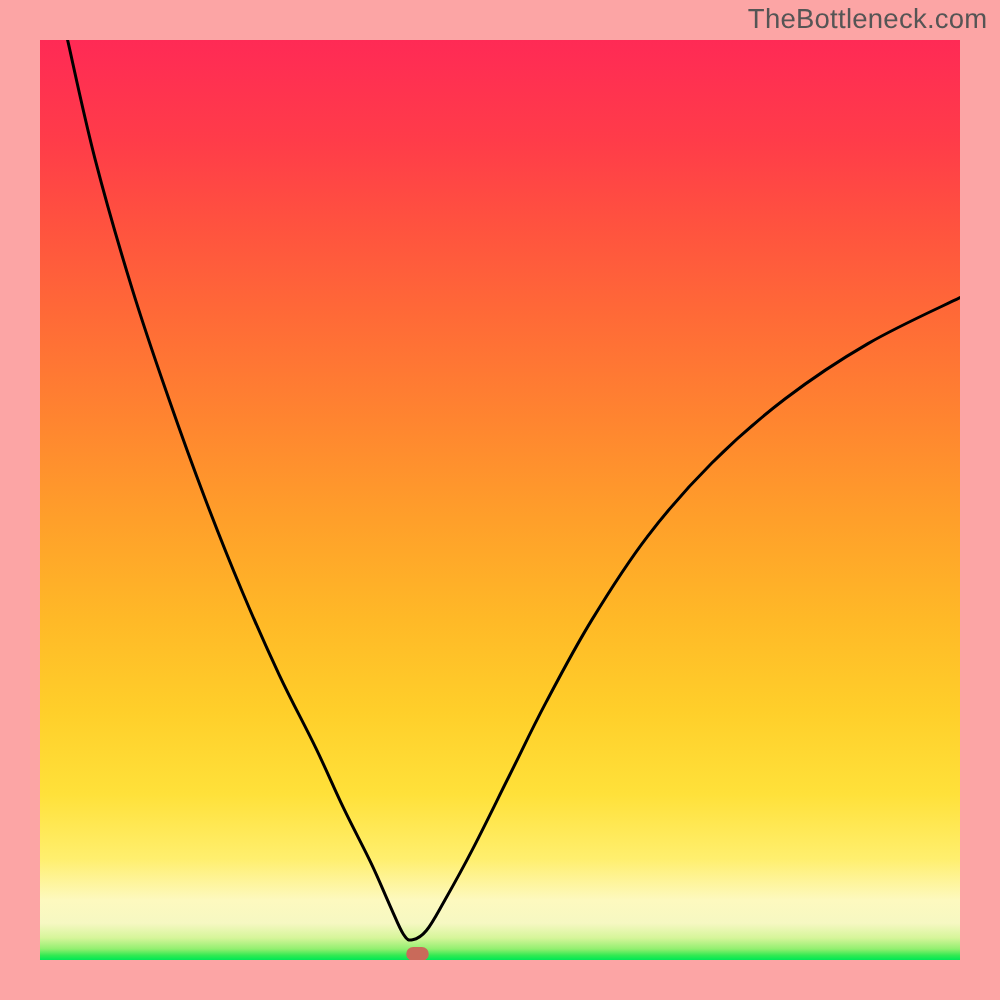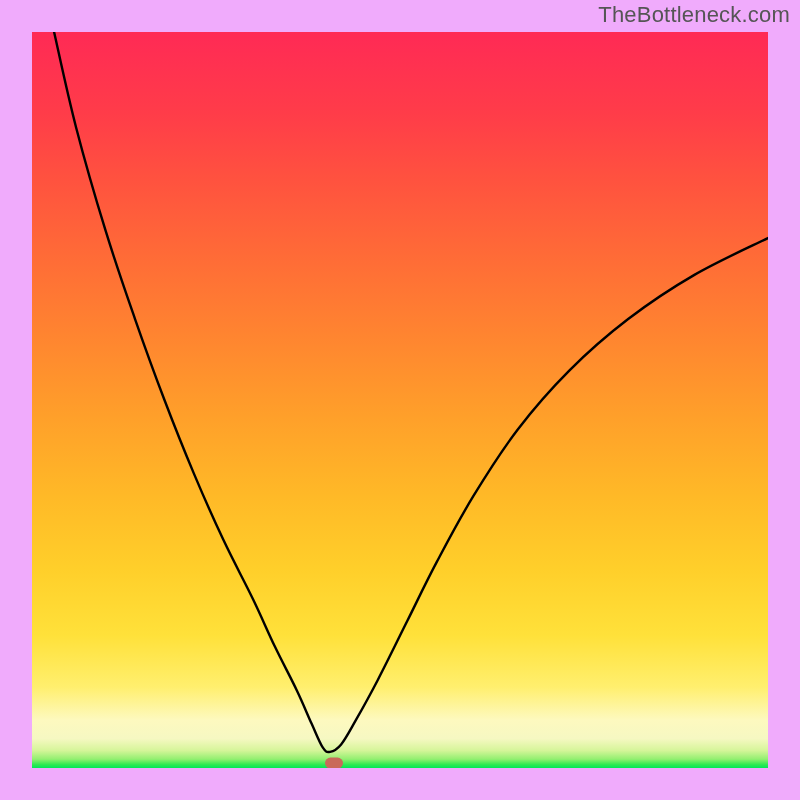--- a/index.html
+++ b/index.html
@@ -8,21 +8,21 @@
     width: 800px;
     height: 800px;
     background: #000;
     overflow: hidden;
     font-family: Arial, Helvetica, sans-serif;
   }
   .outer {
     position: relative;
     width: 800px;
     height: 800px;
-    background: #f0abfc;
+    background: #fca5a5;
   }
   .attribution {
     position: absolute;
     top: 2px;
     right: 10px;
     color: #555;
     font-size: 22px;
     font-weight: 500;
     letter-spacing: 0.2px;
     z-index: 20;

